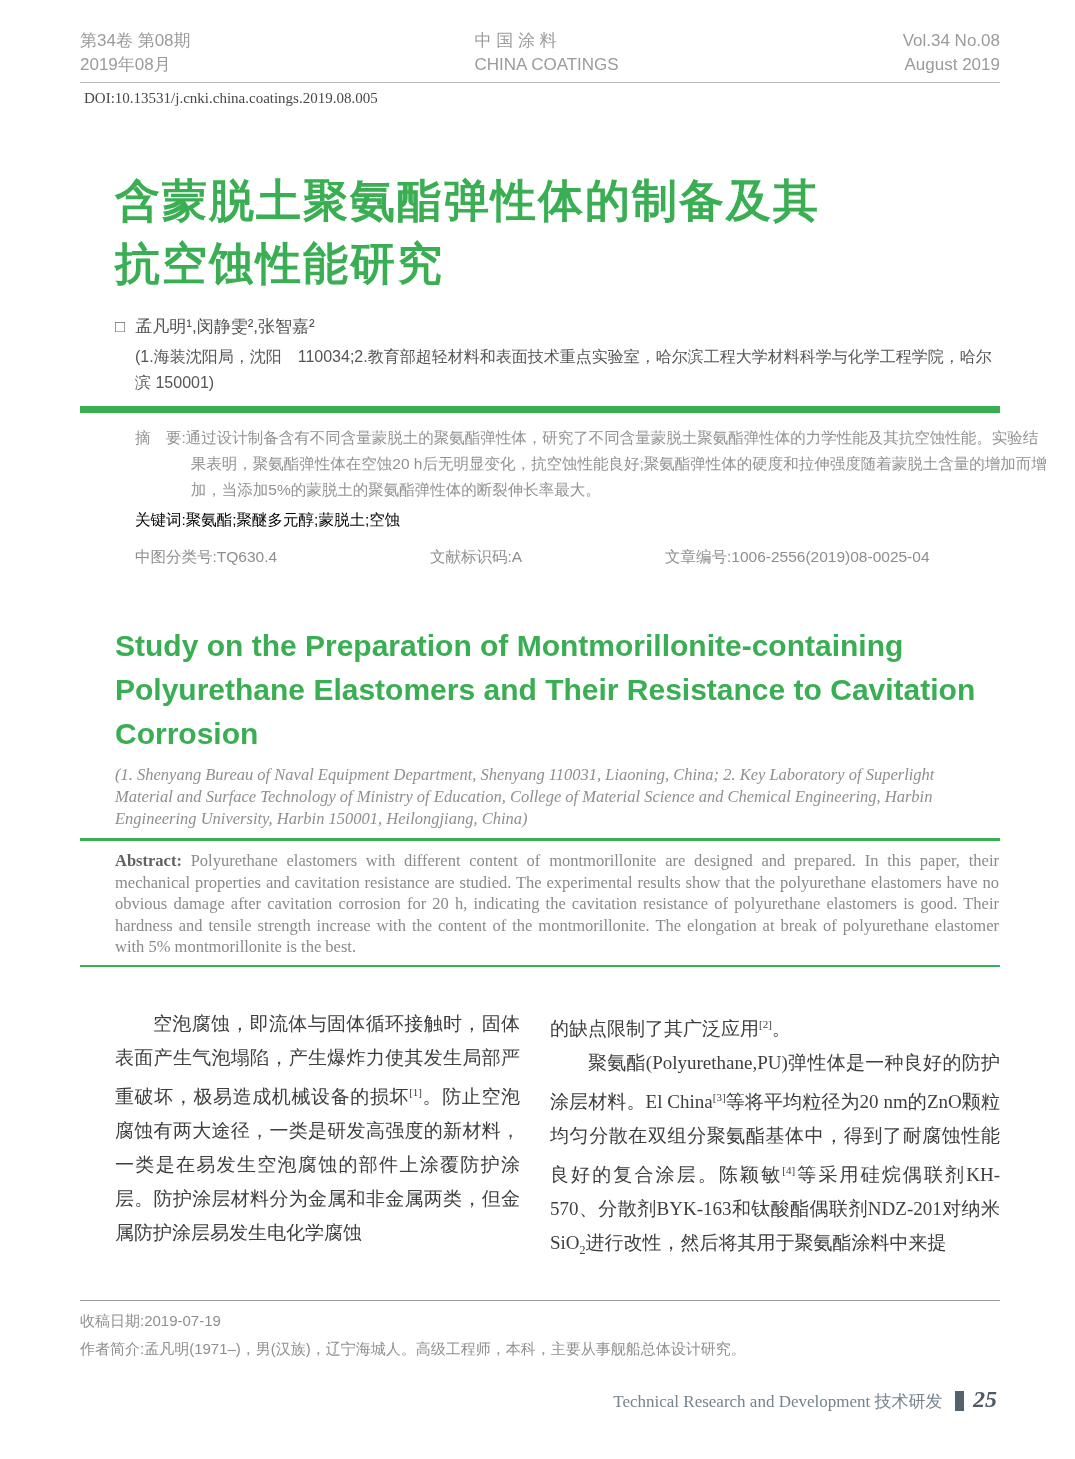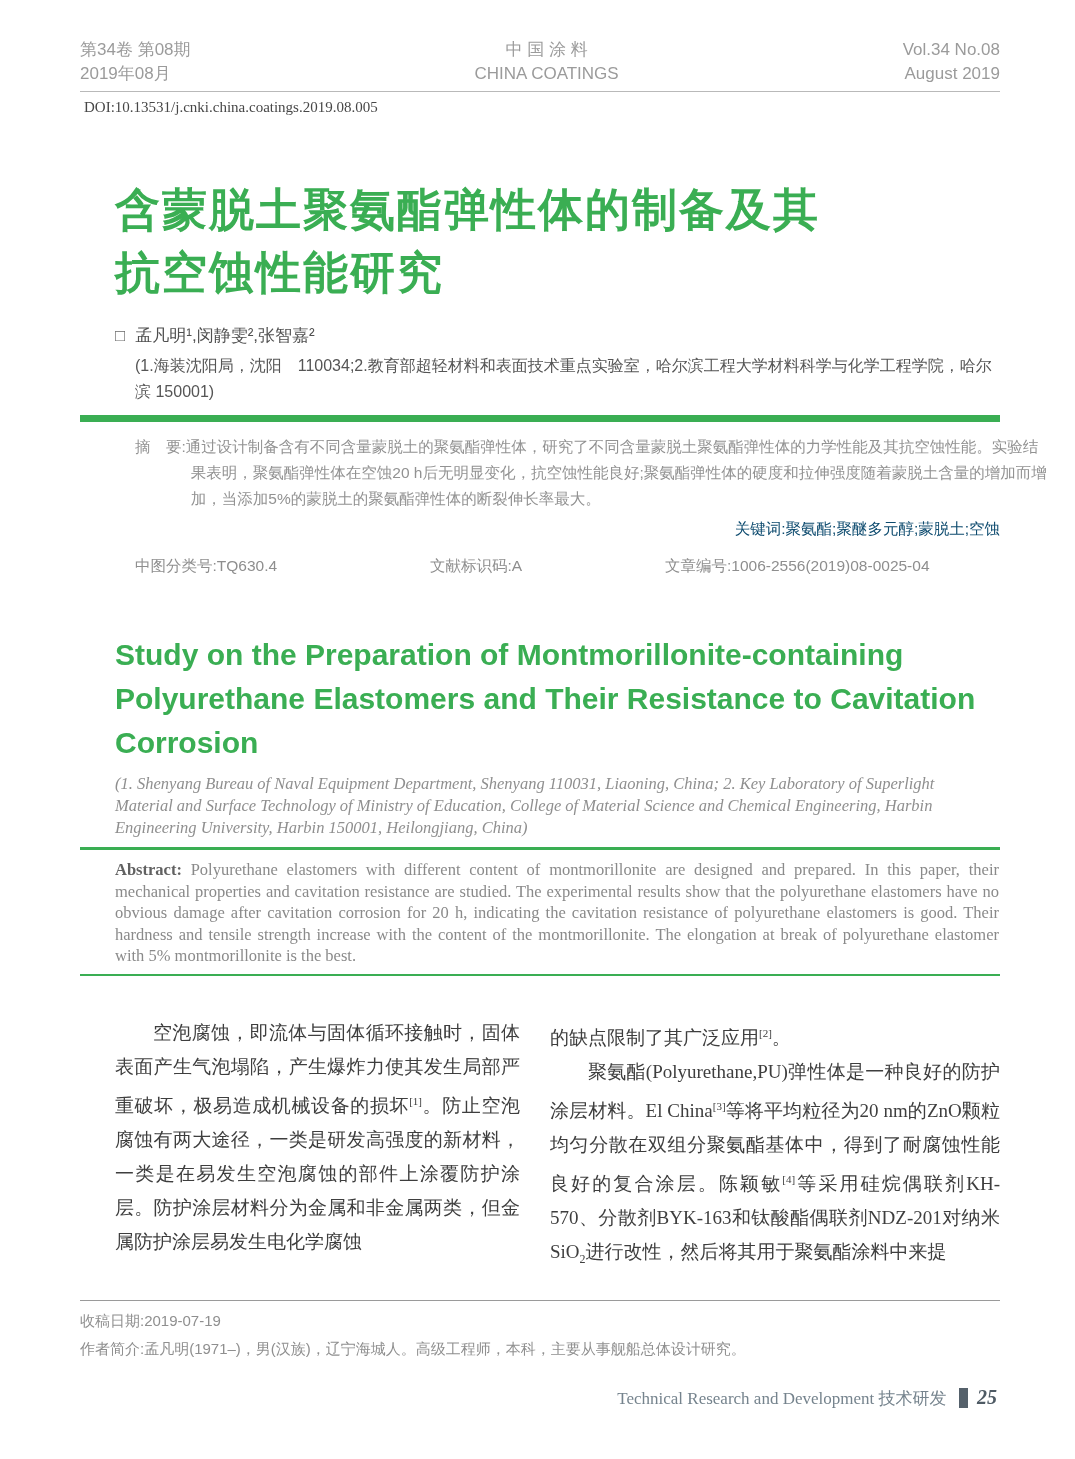--- a/index.html
+++ b/index.html
@@ -1,38 +1,38 @@
 <!DOCTYPE html>
 <html><head>
 <meta charset="utf-8">
 <style>
   html,body { margin:0; padding:0; background:#ffffff; }
   body { width:1075px; height:1459px; position:relative; font-family:"Liberation Sans",sans-serif; }
-  .page { position:absolute; inset:0; padding:38px 75px 0 80px; box-sizing:border-box; }
+  .page { position:absolute; inset:0; padding:29px 75px 0 80px; box-sizing:border-box; }
 
   
   .jheader { display:flex; justify-content:space-between; color:#9b9b9b; font-size:17px; line-height:24px; }
-  .jh-center { text-align:center; }
+  .jh-center { text-align:left; }
   .jh-right { text-align:right; }
   .header-rule { border:none; border-top:1px solid #b9b9b9; margin:5px 0 0 0; }
   .doi { margin:7px 0 0 4px; font-family:"Liberation Serif",serif; font-size:15px; color:#474747; }
 
   
   .cn-title { margin:62px 0 0 35px; font-size:45px; line-height:63px; font-weight:900; letter-spacing:2px; color:var(--green); }
   .cn-title .block { display:block; }
 
   .authors-cn { margin:20px 0 0 35px; font-size:17px; color:#4f4f4f; }
   .author-bullet { margin-right:10px; color:#6a6a6a; }
   .affil-cn { margin:6px 0 0 55px; width:860px; font-size:16px; line-height:26px; color:#555555; }
 
   .green-bar { margin-top:10px; height:7px; background:var(--green); }
 
   .abs-cn { margin:12px 0 0 55px; width:862px; font-size:15.5px; line-height:26px; color:#929292;
             padding-left:3.6em; text-indent:-3.6em; }
-  .kw-cn { margin:4px 0 0 55px; font-size:15.5px; line-height:26px; color:#0c4a6e;text-align:right; }
+  .kw-cn { margin:4px 0 0 55px; font-size:15.5px; line-height:26px; color:#000000; }
   .class-row { display:flex; margin:14px 0 0 55px; font-size:15.5px; color:#8e8e8e; }
   .class-row .c1 { width:295px; } .class-row .c2 { width:235px; }
 
   
   .en-title { margin:56px 0 0 35px; font-size:30px; line-height:44px; font-weight:bold; color:var(--green); }
   .en-title .block { display:block; }
   .en-authors { margin:16px 0 0 35px; font-size:17px; color:#8f8f8f; }
   .en-affil { margin:8px 0 0 35px; width:880px; font-family:"Liberation Serif",serif; font-style:italic;
               font-size:16.5px; line-height:22px; color:#8f8f8f; }
   .green-line { margin-top:8px; height:3px; background:var(--green); }
@@ -53,21 +53,21 @@
   .bodyp sup { font-size:11px; } .bodyp sub { font-size:12px; }
 
   
   .footnote { position:absolute; left:80px; right:75px; top:1300px; color:#8f8f8f; font-size:15px; line-height:28px; }
   .fn-rule { border:none; border-top:1px solid #9a9a9a; margin:0 0 6px 0; }
 
   
   .page-footer { position:absolute; right:78px; top:1386px; font-family:"Liberation Serif",serif;
                  font-size:17px; color:#75838d; }
   .footer-bar { display:inline-block; width:9px; height:20px; background:#55616b; margin:0 5px 0 8px; vertical-align:-4px; }
-  .footer-page { font-style:italic; font-weight:bold; font-size:20px; color:#4e5a64; }
+  .footer-page { font-style:italic; font-weight:bold; font-size:24px; color:#4e5a64; }
 
   :root { --green:#3aae53; }
 </style>
 </head>
 <body>
 
 <div class="page">
 
   <div class="jheader">
     <div class="jh-left">

